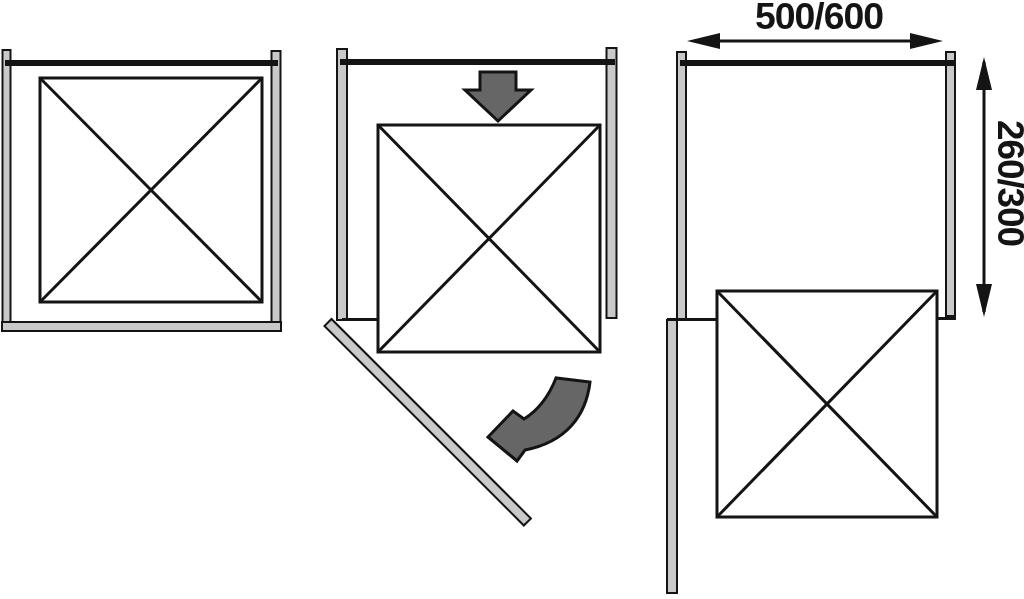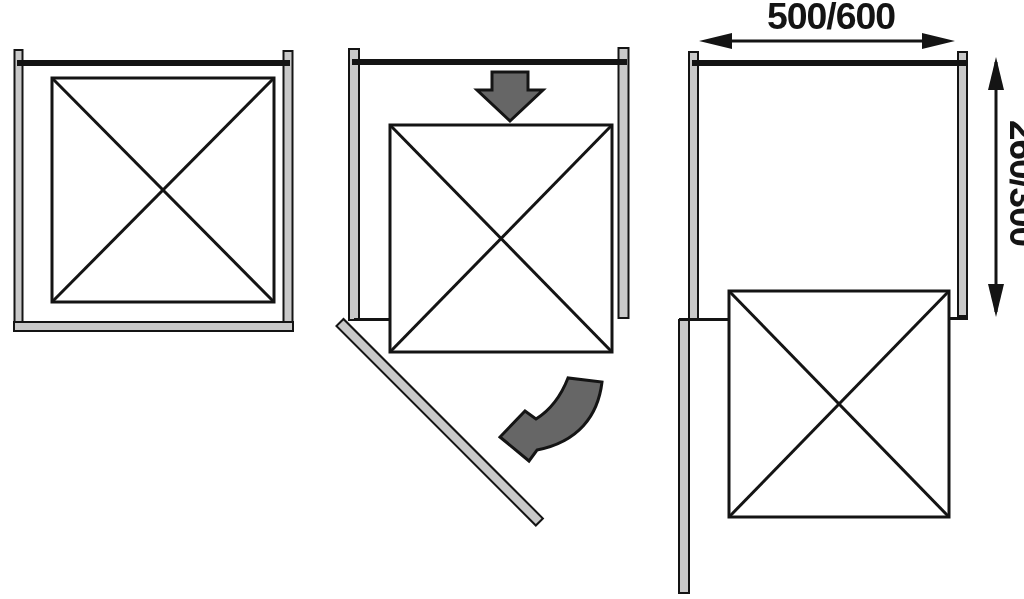--- a/index.html
+++ b/index.html
@@ -9,21 +9,21 @@
     --arrow-fill:#666666;
     --frame-fill:#ffffff;
   }
   html,body{
     margin:0;padding:0;
     width:1024px;height:599px;
     background:var(--background);
     overflow:hidden;
     font-family:"Liberation Sans", sans-serif;
   }
-  .stage{position:relative;width:916px;height:599px;padding-left:12px;}
+  .stage{position:relative;width:916px;height:599px;}
   svg{display:block;}
   .wall{fill:var(--panel-fill);stroke:var(--outline);stroke-width:2;}
   .rail{fill:var(--outline);stroke:none;}
   .frame{fill:var(--frame-fill);stroke:var(--outline);stroke-width:3;}
   .xline{stroke:var(--outline);stroke-width:3;fill:none;}
   .hinge{stroke:var(--outline);stroke-width:3;fill:none;}
   .bigarrow{fill:var(--arrow-fill);stroke:var(--outline);stroke-width:3;stroke-linejoin:miter;}
   .dimline{stroke:var(--outline);stroke-width:3;fill:none;}
   .dimhead{fill:var(--outline);stroke:none;}
   .dimlabel{

